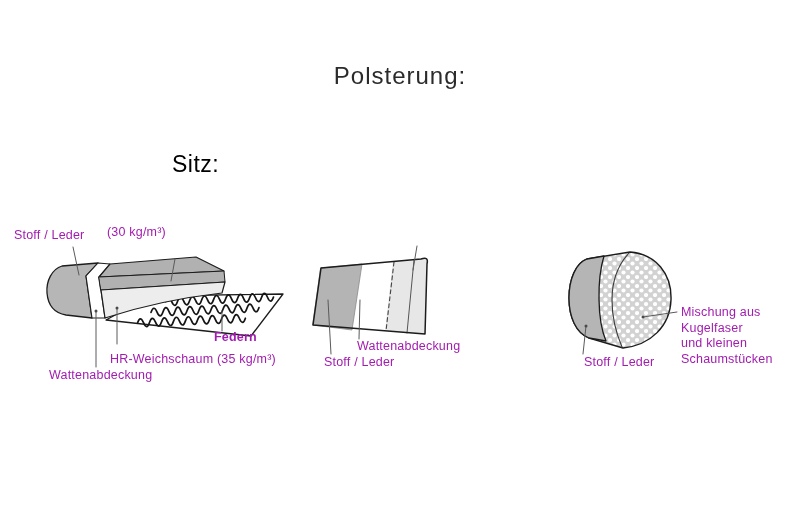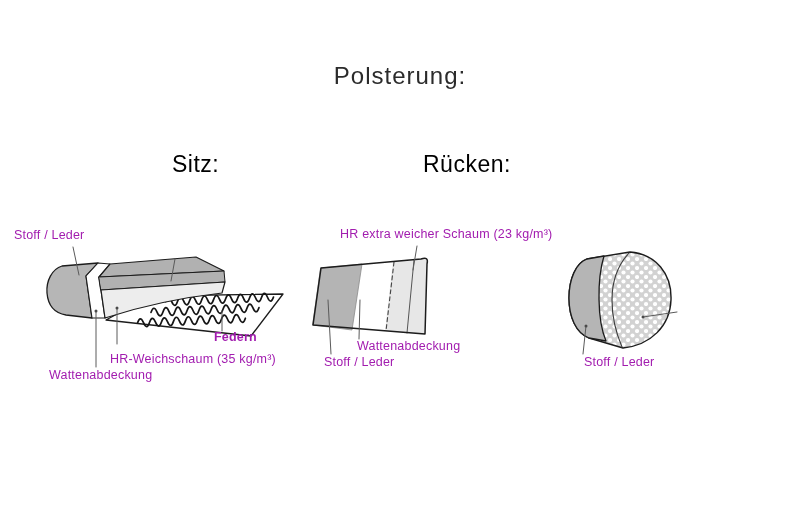--- a/index.html
+++ b/index.html
@@ -81,28 +81,33 @@
         <path d="M643,317 L677,312"></path>
         <path d="M586,326 L583,354"></path>
       </g>
       <circle cx="643" cy="317" r="1.5" fill="#4a4a4a"></circle>
       <circle cx="586" cy="326" r="1.5" fill="#4a4a4a"></circle>
     </g>
   </svg>
 
   <div class="title">Polsterung:</div>
   <div class="heading sitz">Sitz:</div>
-  <div class="heading ruecken">Rücken:</div>
 
   <div class="lbl" style="left:14px;top:228px;">Stoff / Leder</div>
   <div class="lbl" style="left:107px;top:225px;">
+    <div>(30 kg/m³)</div>
   </div>
   <div class="lbl" style="left:214px;top:330px;font-weight:bold;">Federn</div>
   <div class="lbl" style="left:110px;top:345px;margin-top:7px;">HR-Weichschaum (35 kg/m³)</div>
   <div class="lbl" style="left:49px;top:368px;">Wattenabdeckung</div>
 
-  <div class="lbl" style="left:340px;top:227px;">HR extra weicher Schaum (23 kg/m³)</div>
   <div class="lbl" style="left:357px;top:339px;">Wattenabdeckung</div>
   <div class="lbl" style="left:324px;top:355px;">Stoff / Leder</div>
 
+  <div class="lbl" style="left:681px;top:305px;">
+    <div>Mischung aus</div>
+    <div>Kugelfaser</div>
+    <div>und kleinen</div>
+    <div>Schaumstücken</div>
+  </div>
   <div class="lbl" style="left:584px;top:355px;">Stoff / Leder</div>
 
 </div>
 
 </body></html>

